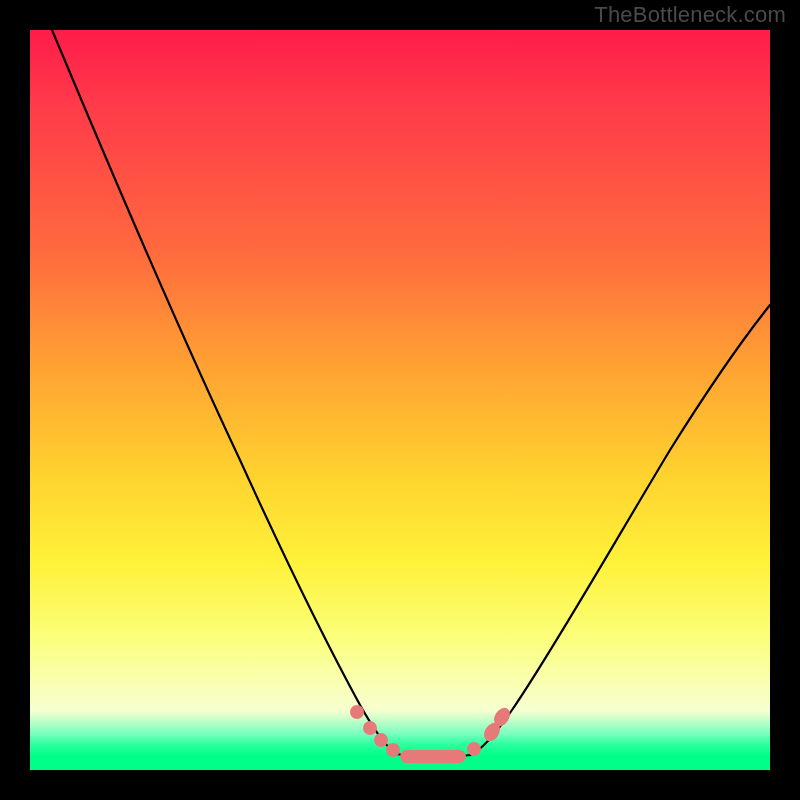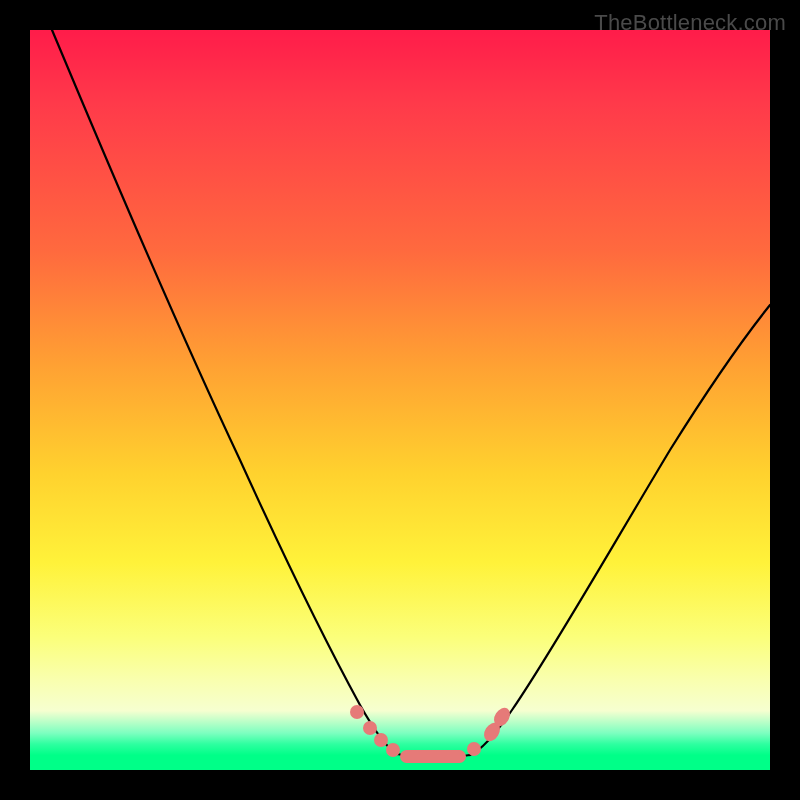--- a/index.html
+++ b/index.html
@@ -36,21 +36,21 @@
       #f9ffb0 88%,
       #f6ffd0 92%,
       #7dffc0 95%,
       #2effa0 96.5%,
       #00ff88 98%,
       #00ff88 100%
     );
   }
   .watermark {
     position: absolute;
-    top: 10px;
+    top: 2px;
     right: 14px;
     color: #4a4a4a;
     font-size: 22px;
     font-weight: 500;
     letter-spacing: 0.2px;
     user-select: none;
   }
   svg.curve {
     position: absolute;
     left: 0;

